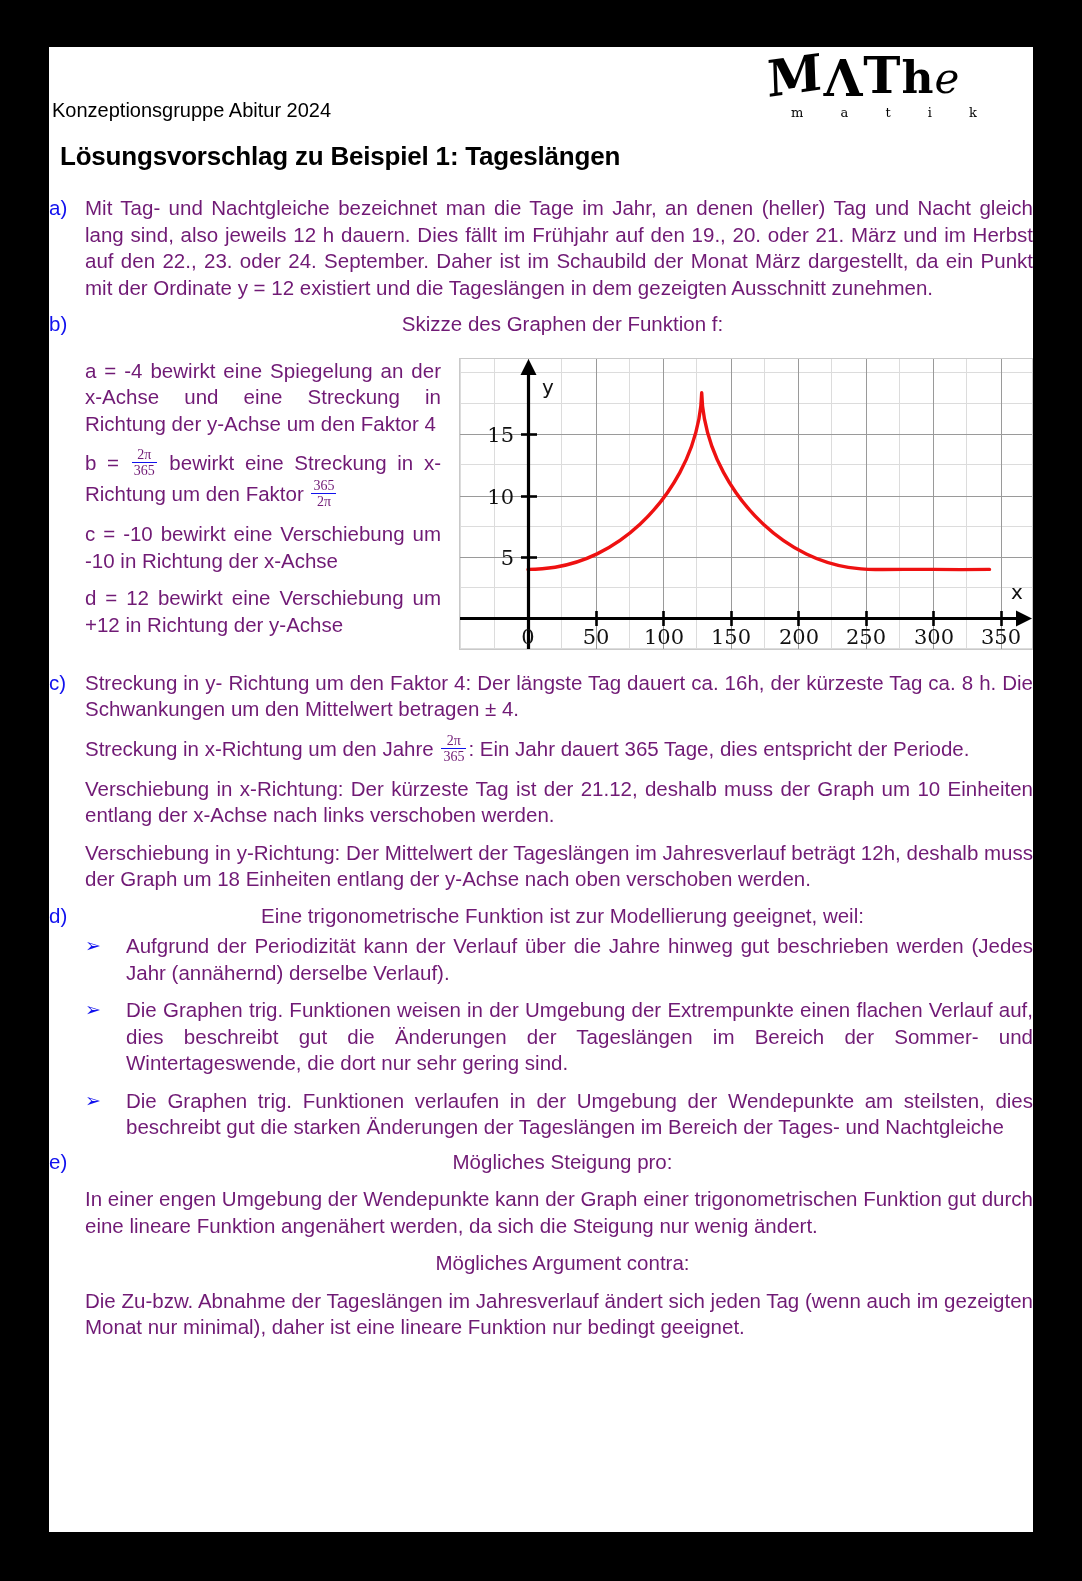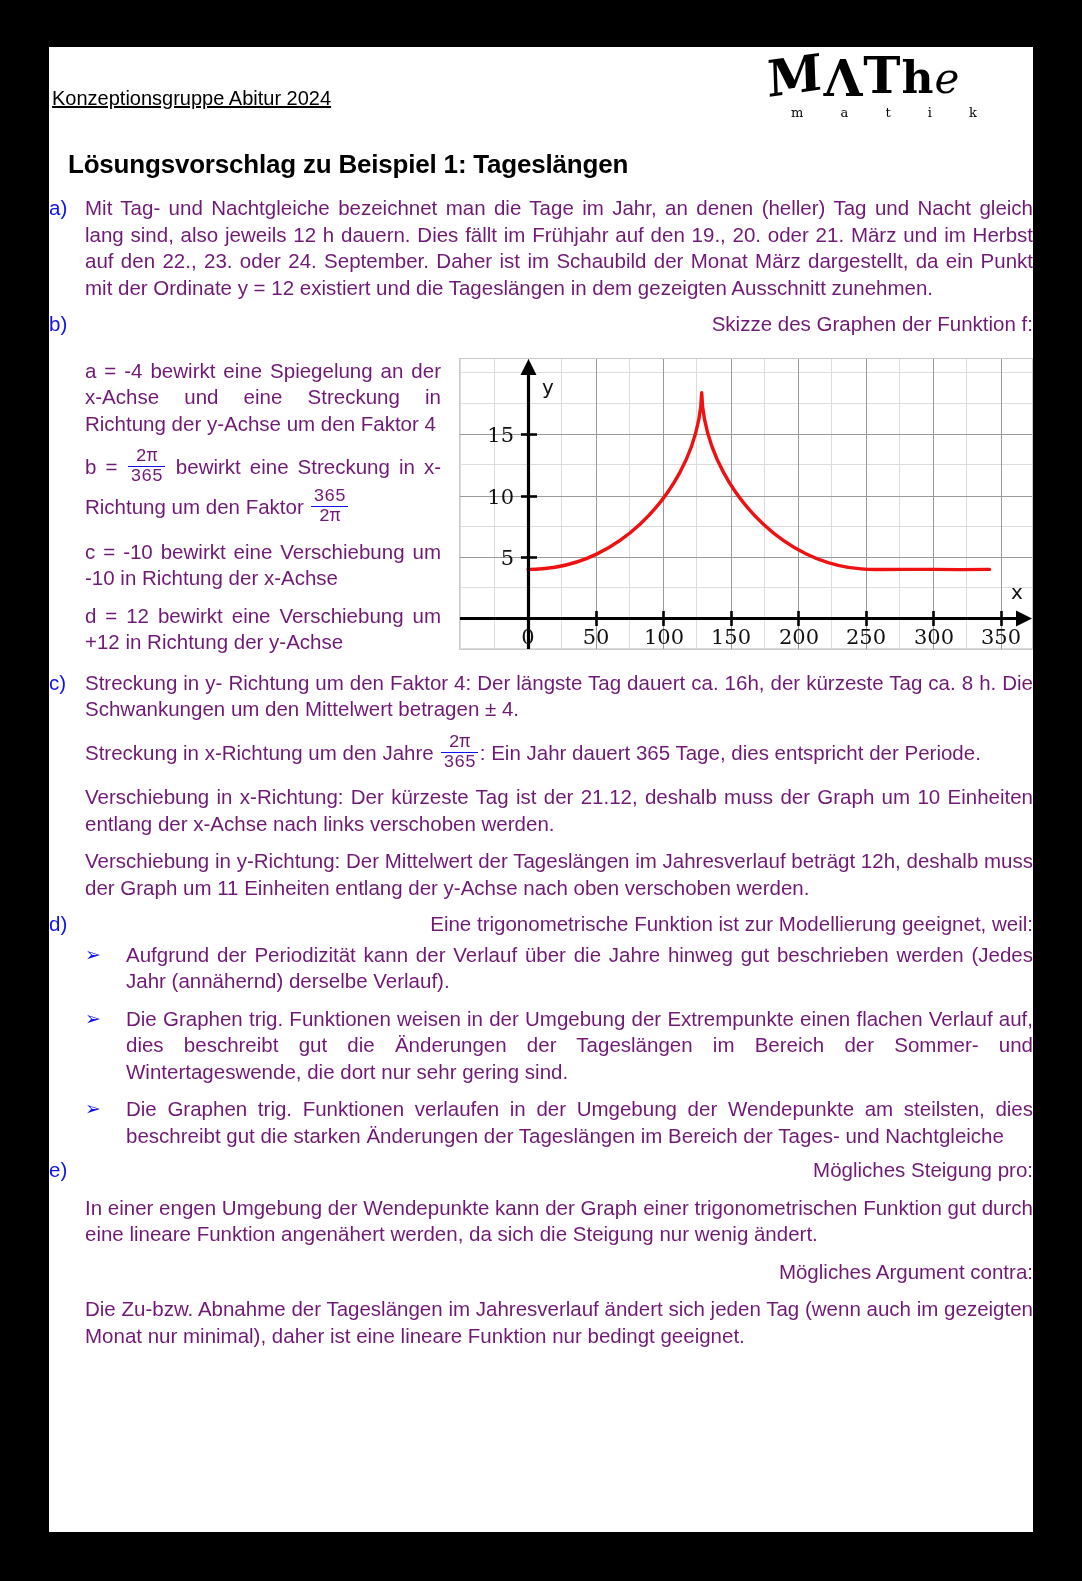--- a/index.html
+++ b/index.html
@@ -58,32 +58,31 @@
     font-family: "DejaVu Serif", serif;
     font-size: 13px;
     color: #000;
     display: flex;
     justify-content: space-between;
   }
 
   .kopfzeile {
     position: absolute;
     left: 3px;
-    top: 40px;
+    top: 52px;
     font-size: 20px;
     color: #000;
     white-space: nowrap;
-    text-decoration: underline;
   }
 
   h1.doc-title {
     position: absolute;
     left: 3px;
     top: 86px;
-    margin: 16px;
+    margin: 8px;
     font-size: 26px;
     font-weight: 700;
     color: #000;
     white-space: nowrap;
     letter-spacing: -0.2px;
   }
 
   
   .content {
     position: absolute;
@@ -105,21 +104,21 @@
     line-height: 26.5px;
   }
   .para {
     color: #701a75;
     font-size: 20.5px;
     line-height: 26.5px;
     text-align: justify;
     margin: 0 0 11px 0;
   }
   .para.last { margin-bottom: 0; }
-  .nojust { text-align: right; margin-left: 7px; }
+  .nojust { text-align: center; margin-left: 7px; }
 
   .bullet-item {
     position: relative;
     padding-left: 41px;
     margin-left: 36px;
     margin-bottom: 11px;
   }
   .bullet-glyph {
     position: absolute;
     left: 0;
@@ -127,22 +126,22 @@
     color: #1111ee;
     font-size: 19px;
     line-height: 26.5px;
   }
 
   
   .frac {
     display: inline-block;
     vertical-align: -0.45em;
     text-align: center;
-    font-family: Liberation Mono, monospace;
-    font-size: 18px;
+    font-family: Liberation Serif, serif;
+    font-size: 14px;
     line-height: 1.08;
     margin: 0 2px;
     position: relative;
     top: -1px;
   }
   .frac .num { display: block; padding: 0 2px; }
   .frac .den { display: block; padding: 0 2px; border-top: 1.4px solid #1111ee; }
 
   
   .b-body {
@@ -330,21 +329,21 @@
           </svg>
         </div>
       </div>
     </div>
 
     <div class="item">
       <span class="marker">c)</span>
       <p class="para">Streckung in y- Richtung um den Faktor 4: Der längste Tag dauert ca. 16h, der kürzeste Tag ca. 8 h. Die Schwankungen um den Mittelwert betragen ± 4.</p>
       <p class="para"><span>Streckung in x-Richtung um den Jahre </span><span class="frac"><span class="num">2π</span><span class="den">365</span></span><span>: Ein Jahr dauert 365 Tage, dies entspricht der Periode.</span></p>
       <p class="para">Verschiebung in x-Richtung: Der kürzeste Tag ist der 21.12, deshalb muss der Graph um 10 Einheiten entlang der x-Achse nach links verschoben werden.</p>
-      <p class="para last">Verschiebung in y-Richtung: Der Mittelwert der Tageslängen im Jahresverlauf beträgt 12h, deshalb muss der Graph um 11 Einheiten entlang der y-Achse nach oben verschoben werden.</p>
+      <p class="para last">Verschiebung in y-Richtung: Der Mittelwert der Tageslängen im Jahresverlauf beträgt 12h, deshalb muss der Graph um 18 Einheiten entlang der y-Achse nach oben verschoben werden.</p>
     </div>
 
     <div class="item" style="margin-bottom:4px;">
       <span class="marker">d)</span>
       <p class="para nojust last">Eine trigonometrische Funktion ist zur Modellierung geeignet, weil:</p>
     </div>
 
     <div class="bullet-item">
       <span class="bullet-glyph">➢</span>
       <p class="para last">Aufgrund der Periodizität kann der Verlauf über die Jahre hinweg gut beschrieben werden (Jedes Jahr (annähernd) derselbe Verlauf).</p>

